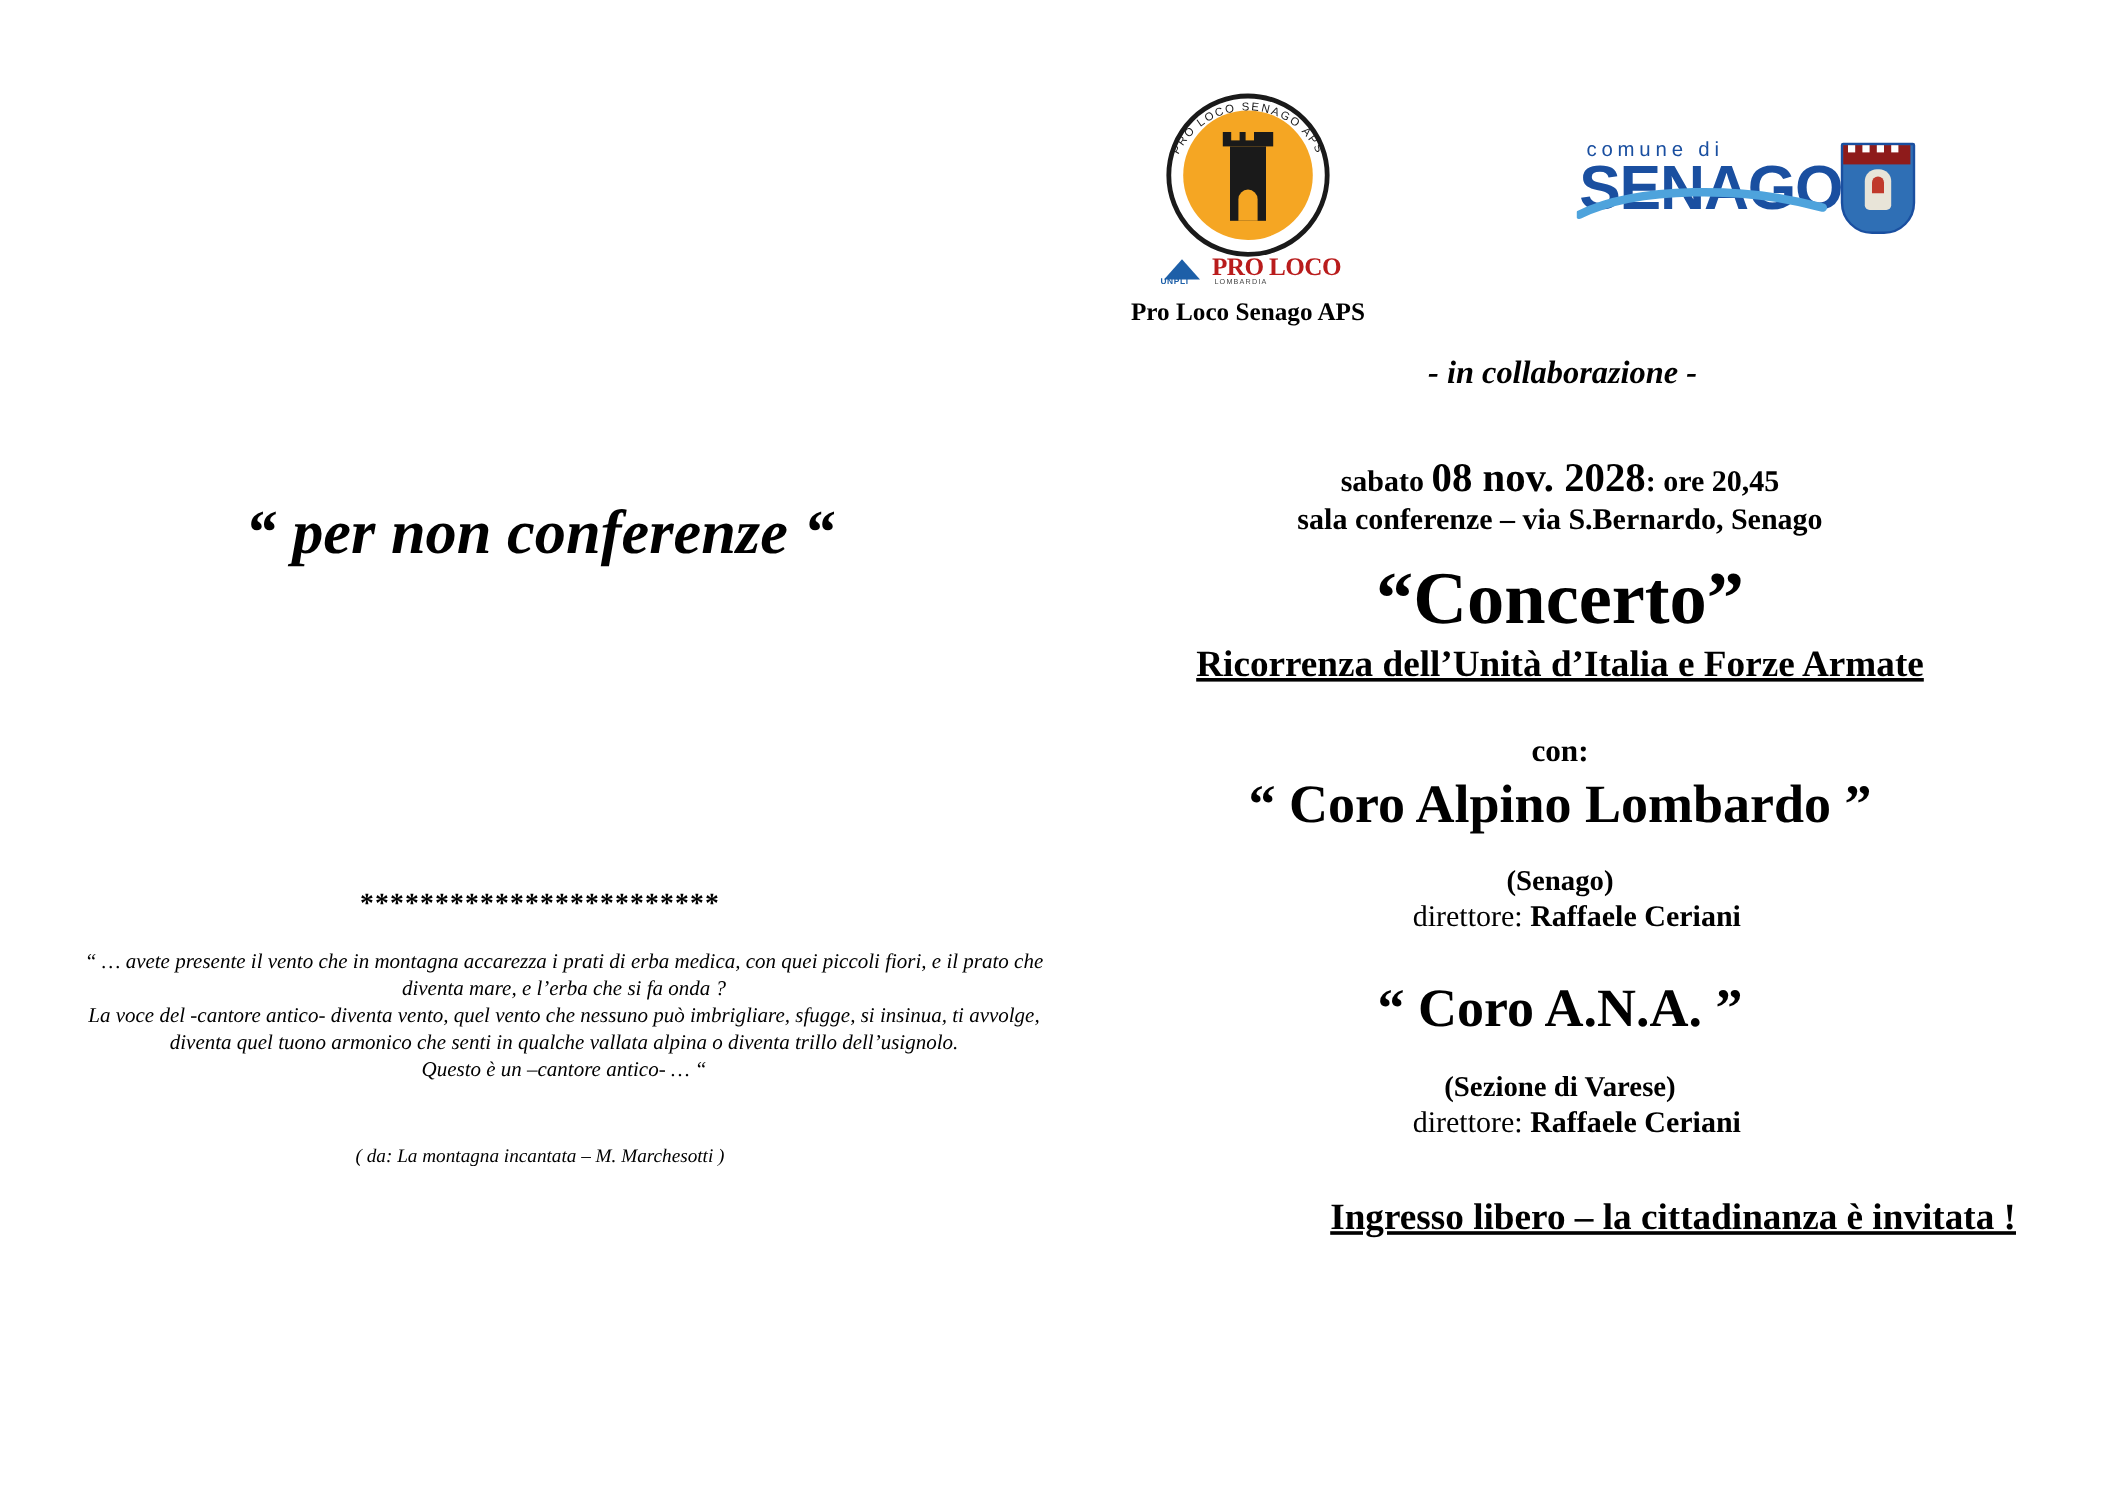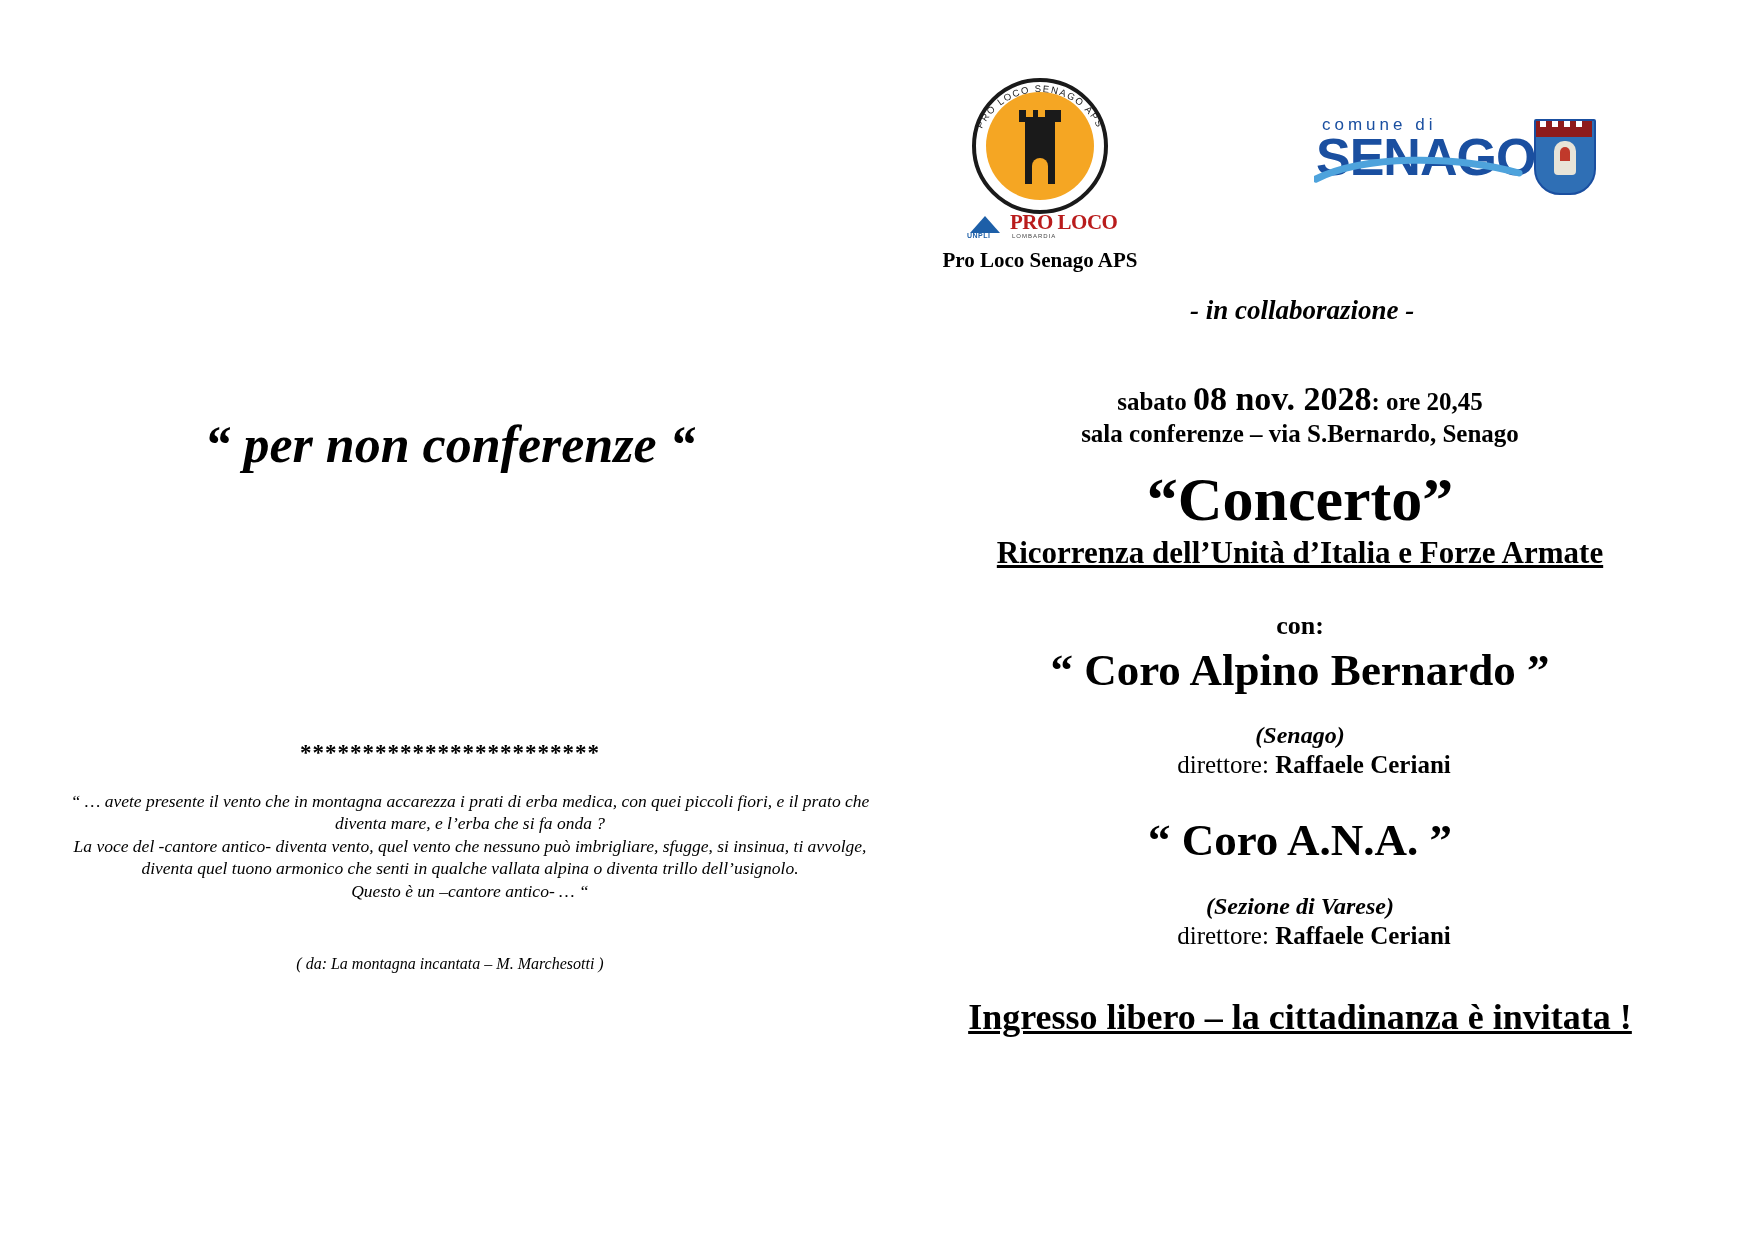--- a/index.html
+++ b/index.html
@@ -284,40 +284,40 @@
   }
   .choir-name {
     font-size: 45px;
     font-weight: bold;
     line-height: 1.05;
     margin-bottom: 2px;
   }
   .choir-city {
     font-size: 24px;
     font-weight: bold;
-    font-style: italic;
     margin-bottom: 2px;
     margin-top: 28px;
   }
   .choir-dir {
     font-size: 25px;
     margin-bottom: 38px;
   }
   .choir-dir .dir-label {
     font-weight: normal;
     margin-left: 28px;
   }
   .choir-dir .dir-name {
     font-weight: bold;
   }
   .ingresso {
     margin-top: 46px;
-    font-size: 36px;
+    font-size: 31px;
     font-weight: bold;
     text-decoration: underline;
+    text-align: right;
   }
 
   
   .left-title {
     position: absolute;
     left: 60px;
     top: 415px;
     width: 780px;
     text-align: center;
     font-family: "Liberation Serif", serif;
@@ -429,21 +429,21 @@
   </div>
 
   <div class="line-venue">sala conferenze – via S.Bernardo, Senago</div>
 
   <div class="title-concerto">“Concerto”</div>
   <div class="subtitle-ricorrenza">Ricorrenza dell’Unità d’Italia e Forze Armate</div>
 
   <div class="con-label">con:</div>
 
   <div>
-    <div class="choir-name">“ Coro Alpino Bernardo ”</div>
+    <div class="choir-name">“ Coro Alpino Lombardo ”</div>
     <div class="choir-city">(Senago)</div>
     <div class="choir-dir">
       <span class="dir-label">direttore:</span>
       <span class="dir-name">Raffaele Ceriani</span>
     </div>
   </div>
 
   <div>
     <div class="choir-name">“ Coro A.N.A. ”</div>
     <div class="choir-city">(Sezione di Varese)</div>

